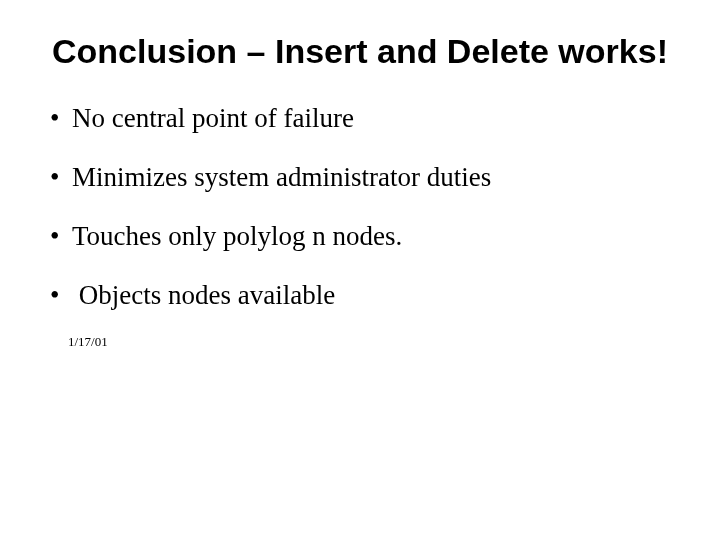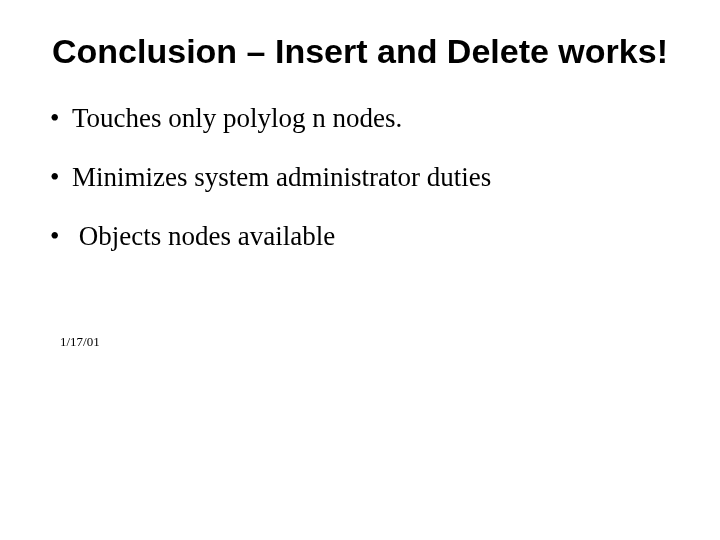--- a/index.html
+++ b/index.html
@@ -32,33 +32,34 @@
     padding-left: 22px;
     text-indent: -22px;
   }
   .bullet-dot {
     display: inline-block;
     width: 22px;
     text-indent: 0;
   }
   .date {
     position: absolute;
-    left: 60px;
+    left: 68px;
     bottom: 42px;
     font-size: 13px;
   }
 </style>
 </head>
 <body>
 
 <div class="slide">
 
   <h1 class="title">Conclusion – Insert and Delete works!</h1>
 
   <ul class="bullets">
+    <li><span class="bullet-dot">•</span><span>No central point of failure</span></li>
+    <li><span class="bullet-dot">•</span><span>Minimizes system administrator duties</span></li>
     <li><span class="bullet-dot">•</span><span>Touches only polylog n nodes.</span></li>
-    <li><span class="bullet-dot">•</span><span>Minimizes system administrator duties</span></li>
     <li><span class="bullet-dot">•</span><span> Objects nodes available</span></li>
   </ul>
 
   <div class="date">1/17/01</div>
 
 </div>
 
 </body></html>

